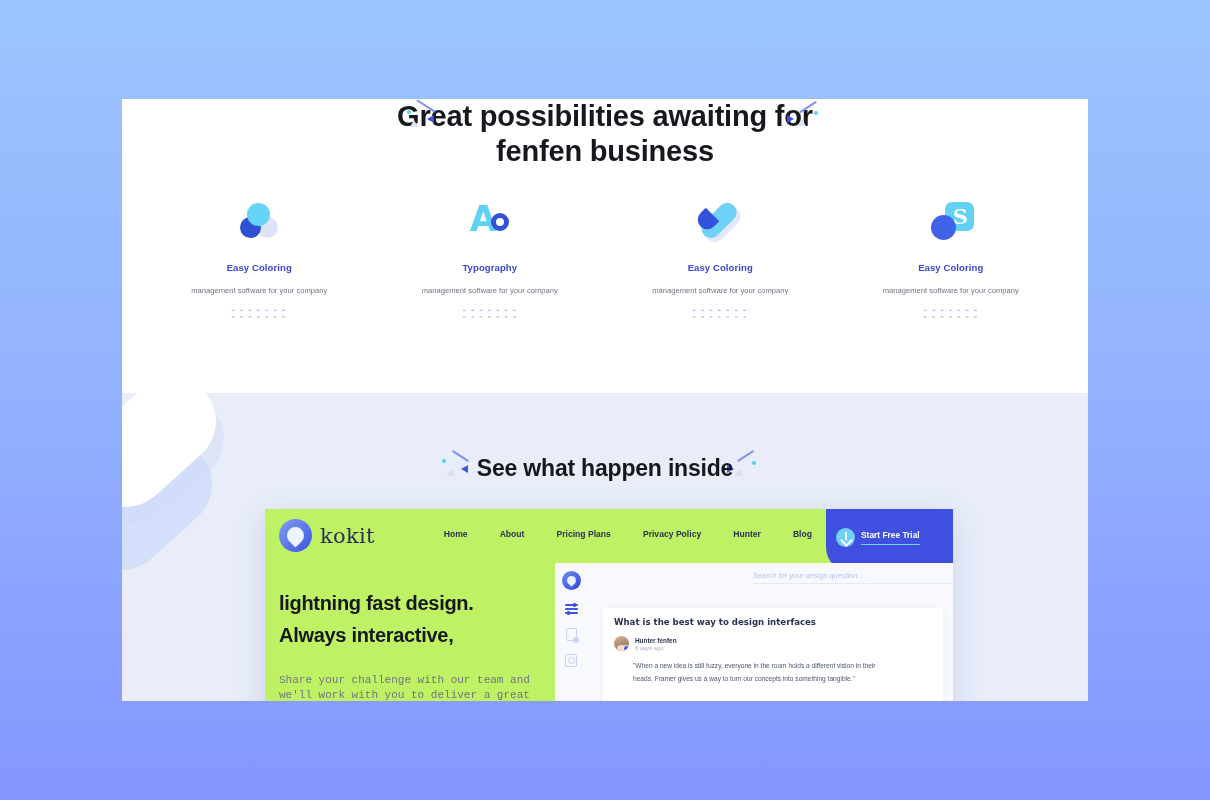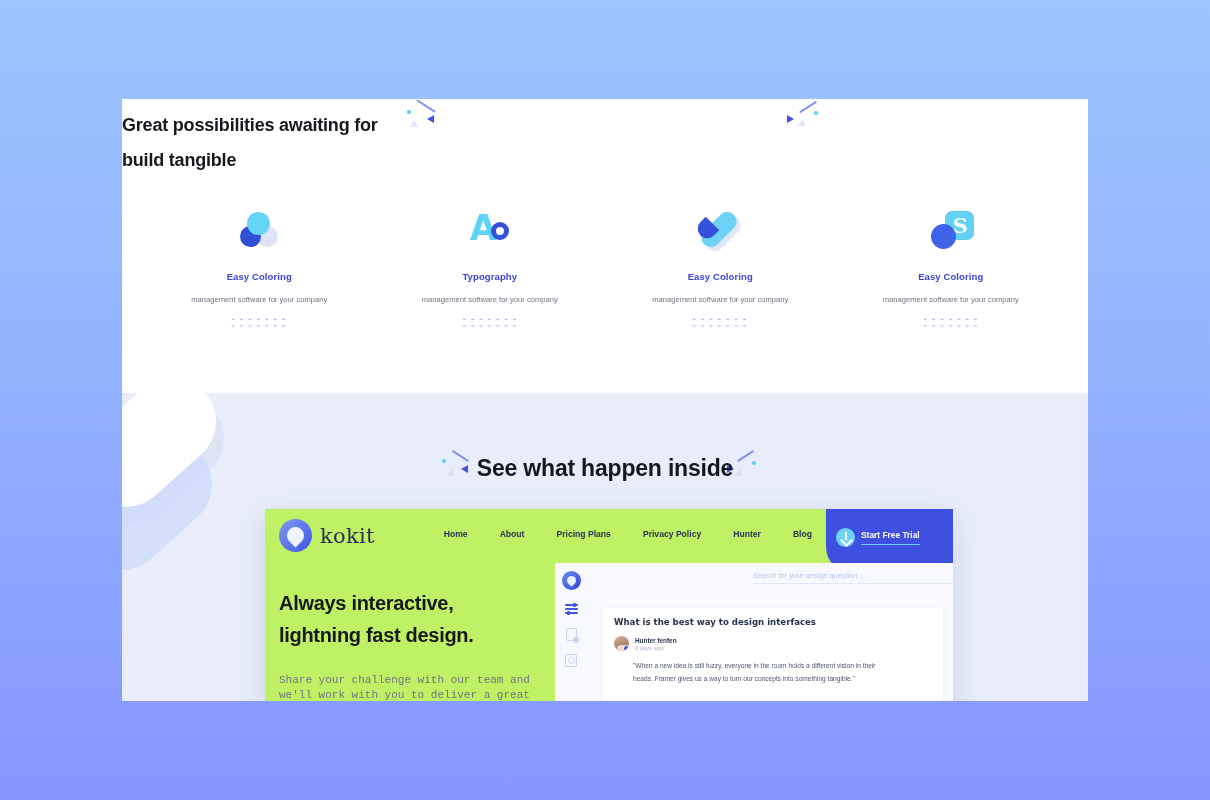--- a/index.html
+++ b/index.html
@@ -15,22 +15,22 @@
   .panel {
     position:absolute; left:122px; width:966px;
   }
 
   
   #features-section {
     top:99px; height:294px; background:#ffffff;
     overflow:hidden;
   }
   #features-heading {
-    margin-top:9px;
-    font-size:18px; font-weight:bold; color:#16181d;
+    text-align:center;
+    font-size:29px; font-weight:bold; color:#16181d;
     line-height:35px; letter-spacing:-0.2px;
   }
   #features-heading .ln { display:block; }
 
   .feature-grid {
     display:flex; margin-top:32px; padding:0 22px;
   }
   .feature-card {
     flex:1; display:flex; flex-direction:column; align-items:center;
   }
@@ -274,21 +274,21 @@
     <div class="spark" style="left:676px;top:7px;width:20px;height:12px;">
       <div class="sp-line" style="width:20px;background:#7f92f3;transform:rotate(-33deg);"></div>
     </div>
     <div class="spark sp-tri" style="left:676px;top:20px;border-bottom:7px solid #dfe5fb;"></div>
     <div class="spark" style="left:692px;top:12px;">
       <div class="sp-dot" style="width:4px;height:4px;background:#4fd2f5;"></div>
     </div>
 
     <h2 id="features-heading">
       <span class="ln">Great possibilities awaiting for</span>
-      <span class="ln">build tangible</span>
+      <span class="ln">fenfen business</span>
     </h2>
 
     <div class="feature-grid">
 
       <div class="feature-card">
         <div class="fc-icon ico-circles">
           <div class="c c3"></div>
             <div class="c c2"></div>
             <div class="c c1"></div>
         </div>
@@ -382,22 +382,22 @@
         <div class="bm-cta">
           <div class="bm-cta-icon"></div>
           <div class="bm-cta-label">Start Free Trial</div>
         </div>
       </div>
 
       <div class="bm-body">
 
         <div class="bm-left">
           <div class="bm-h1">
+            <div>lightning fast design.</div>
             <div>Always interactive,</div>
-            <div>lightning fast design.</div>
           </div>
           <div class="bm-p">Share your challenge with our team and we'll work with you to deliver a great piece on digital product.</div>
         </div>
 
         <div class="bm-right">
 
           <div class="bm-rail">
             <div class="rail-logo"></div>
             <div class="rail-ico rail-sliders">
               <i></i>

